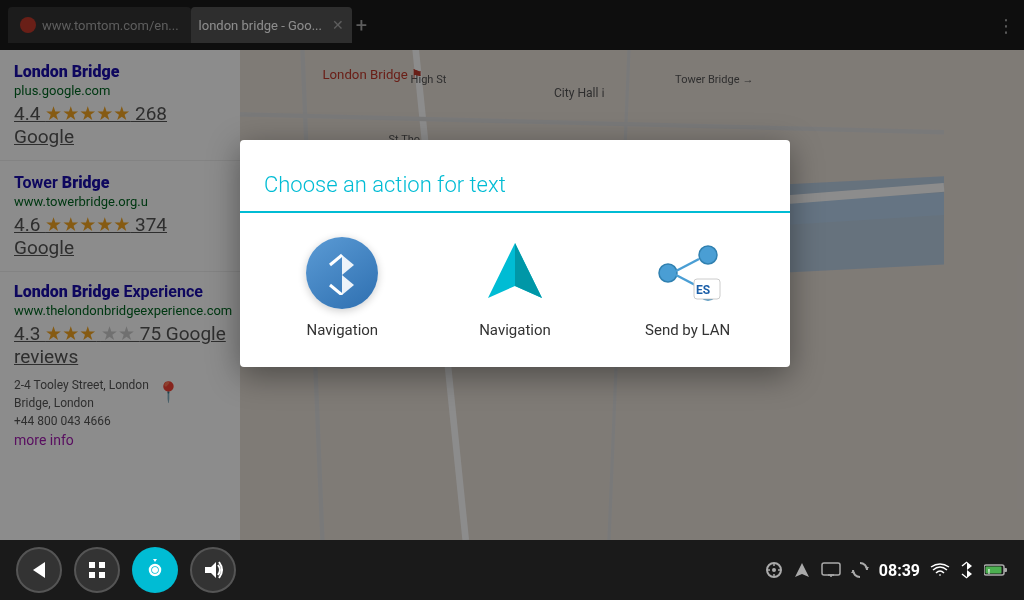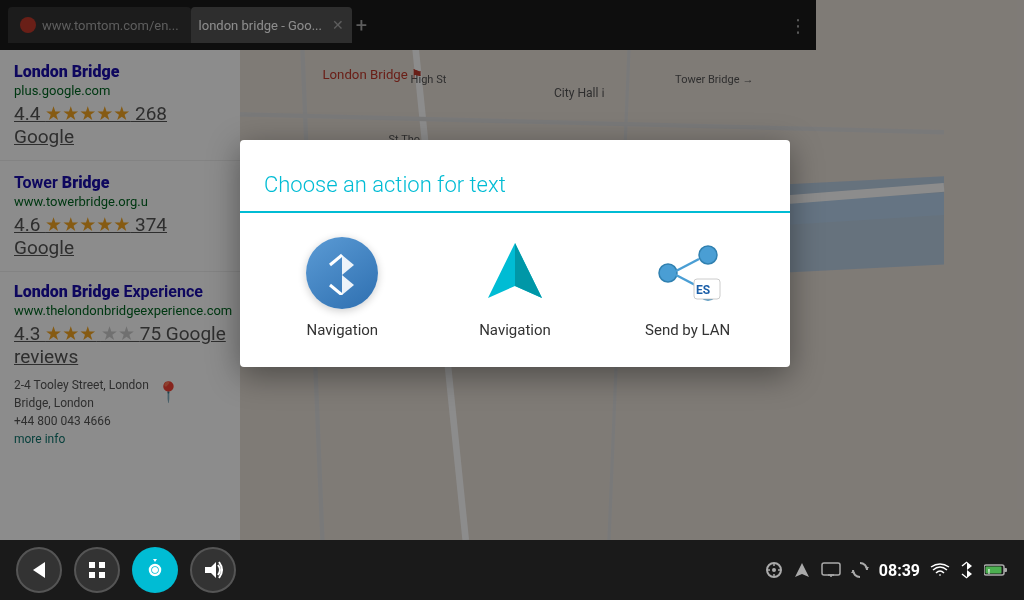--- a/index.html
+++ b/index.html
@@ -27,21 +27,21 @@
       width: 100%;
       height: 100%;
       position: absolute;
       top: 0; left: 0;
     }
 
     
     .browser-chrome {
       position: absolute;
       top: 0; left: 0;
-      width: 816px;
+      width: 1024px;
       height: 50px;
       background: #1a1a1a;
       display: flex;
       align-items: center;
       padding: 0 8px;
       z-index: 10;
     }
 
     .tab-inactive {
       display: flex;
@@ -286,22 +286,22 @@
       padding: 10px 14px;
     }
 
     .address-block {
       font-size: 12px;
       color: #555;
       line-height: 1.5;
     }
 
     .more-info {
-      font-size: 12px;
-      color: #0f766e;
+      font-size: 14px;
+      color: #a21caf;
     }
   </style>
 </head>
 <body>
 
 <div class="map-bg">
   <svg class="map-canvas" viewBox="0 0 784 490" xmlns="http://www.w3.org/2000/svg">
 
     <rect width="784" height="490" fill="#e8e0d8"></rect>
 

